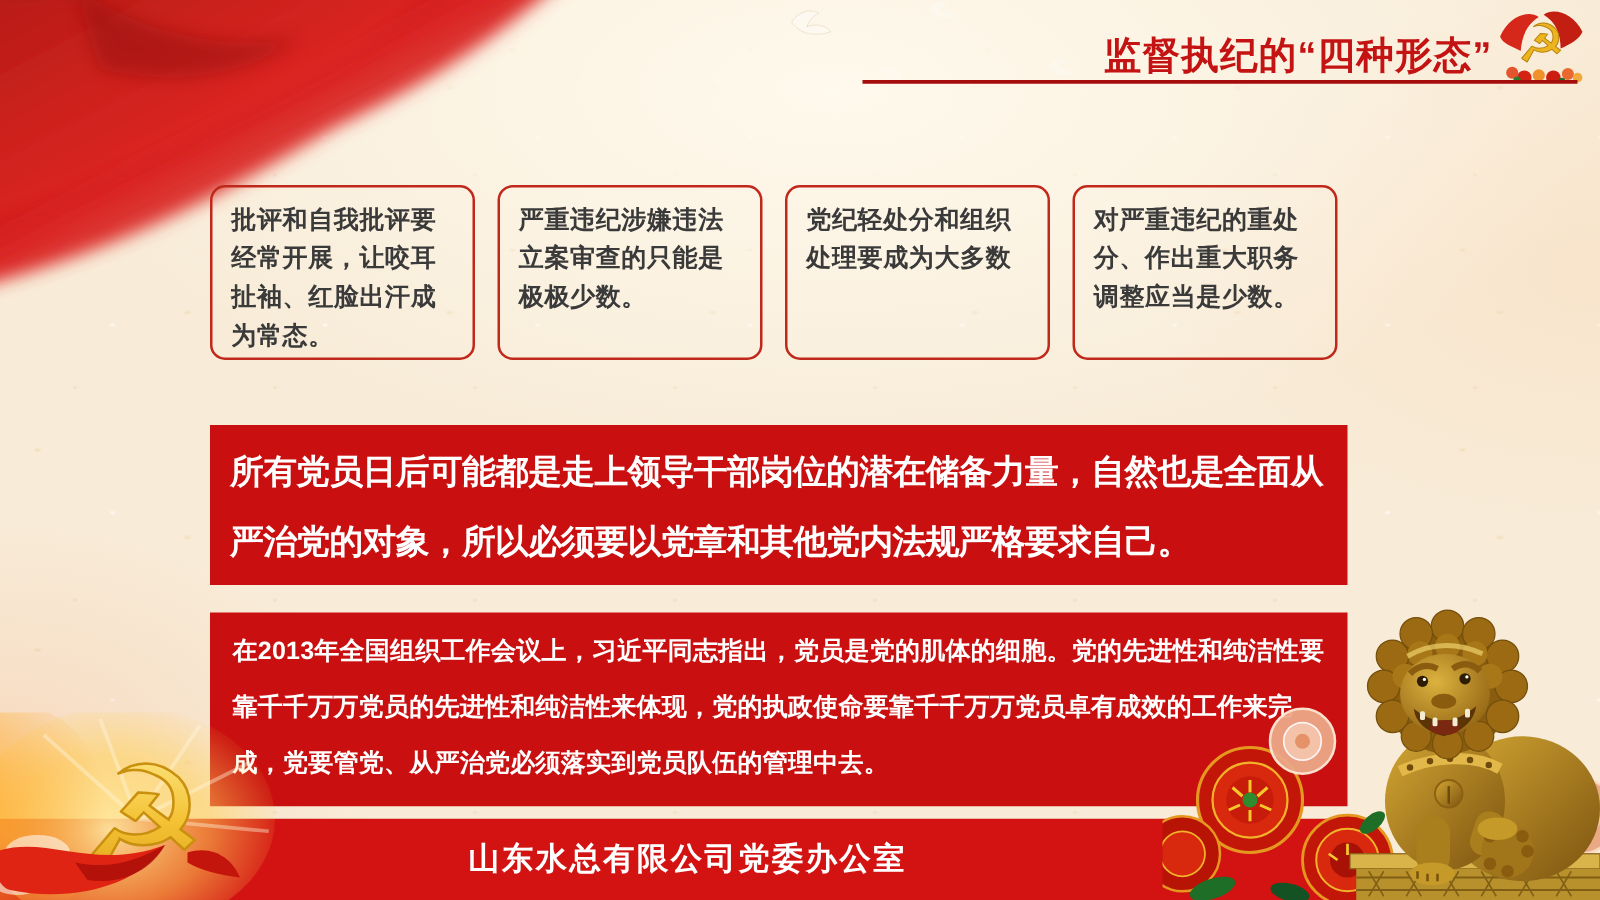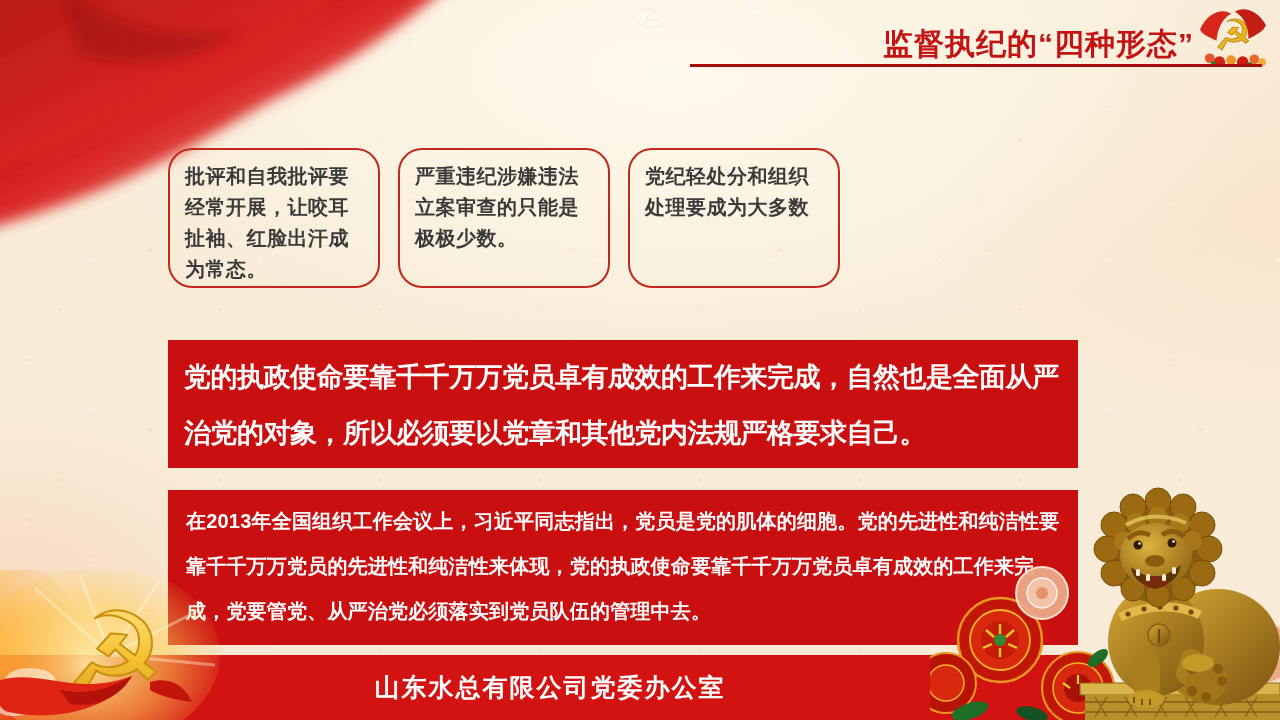--- a/index.html
+++ b/index.html
@@ -22,21 +22,21 @@
   .dove{position:absolute;z-index:1;}
   .header-title{
     position:absolute;top:24px;right:86px;z-index:2;
     color:#c41313;font-size:30px;font-weight:bold;letter-spacing:1px;white-space:nowrap;
   }
   .emblem-top{position:absolute;top:4px;right:8px;width:78px;height:62px;z-index:2;}
   .title-underline{position:absolute;left:690px;top:64px;width:572px;height:3px;background:#a50d0d;z-index:2;}
   .forms-row{position:absolute;left:168px;top:148px;display:flex;gap:18px;z-index:2;}
   .form-box{
     width:212px;height:140px;box-sizing:border-box;
-    border:2px solid #c1281c;border-radius:24px;
+    border:2px solid #c1281c;border-radius:12px;
     padding:11px 22px 4px 15px;
     font-size:20px;font-weight:bold;color:#3a3a3a;line-height:31px;letter-spacing:.5px;
   }
   .banner{position:absolute;left:168px;width:910px;background:#c90f0f;color:#ffffff;font-weight:bold;box-sizing:border-box;z-index:2;}
   .banner-emphasis{top:340px;height:128px;font-size:27px;letter-spacing:-.5px;line-height:56px;padding:9px 14px 0 16px;}
   .banner-quote{top:490px;height:155px;font-size:20px;letter-spacing:.2px;line-height:45px;padding:9px 16px 0 18px;}
   .footer-bar{
     position:absolute;left:0;bottom:0;width:1100px;height:65px;background:#d31212;z-index:2;
     color:#ffffff;font-size:25px;font-weight:bold;text-align:center;line-height:65px;letter-spacing:2px;
   }
@@ -95,24 +95,25 @@
       <circle cx="20" cy="62" r="3" fill="#2c7a2c"></circle>
       <circle cx="57" cy="63" r="3" fill="#256b25"></circle>
     </g>
   </svg>
   <div class="title-underline"></div>
 
   <div class="forms-row">
     <div class="form-box"><span>批评和自我批评要经常开展，让咬耳扯袖、红脸出汗成为常态。</span></div>
     <div class="form-box"><span>严重违纪涉嫌违法立案审查的只能是极极少数。</span></div>
     <div class="form-box"><span>党纪轻处分和组织处理要成为大多数</span></div>
+    <div class="form-box"><span>对严重违纪的重处分、作出重大职务调整应当是少数。</span></div>
   </div>
 
   <div class="banner banner-emphasis">
-    <span>党的执政使命要靠千千万万党员卓有成效的工作来完成，自然也是全面从严治党的对象，所以必须要以党章和其他党内法规严格要求自己。</span>
+    <span>所有党员日后可能都是走上领导干部岗位的潜在储备力量，自然也是全面从严治党的对象，所以必须要以党章和其他党内法规严格要求自己。</span>
   </div>
 
   <div class="banner banner-quote">
     <span>在2013年全国组织工作会议上，习近平同志指出，党员是党的肌体的细胞。党的先进性和纯洁性要靠千千万万党员的先进性和纯洁性来体现，党的执政使命要靠千千万万党员卓有成效的工作来完成，党要管党、从严治党必须落实到党员队伍的管理中去。</span>
   </div>
 
   <div class="footer-bar">
     <span>山东水总有限公司党委办公室</span>
   </div>
 

